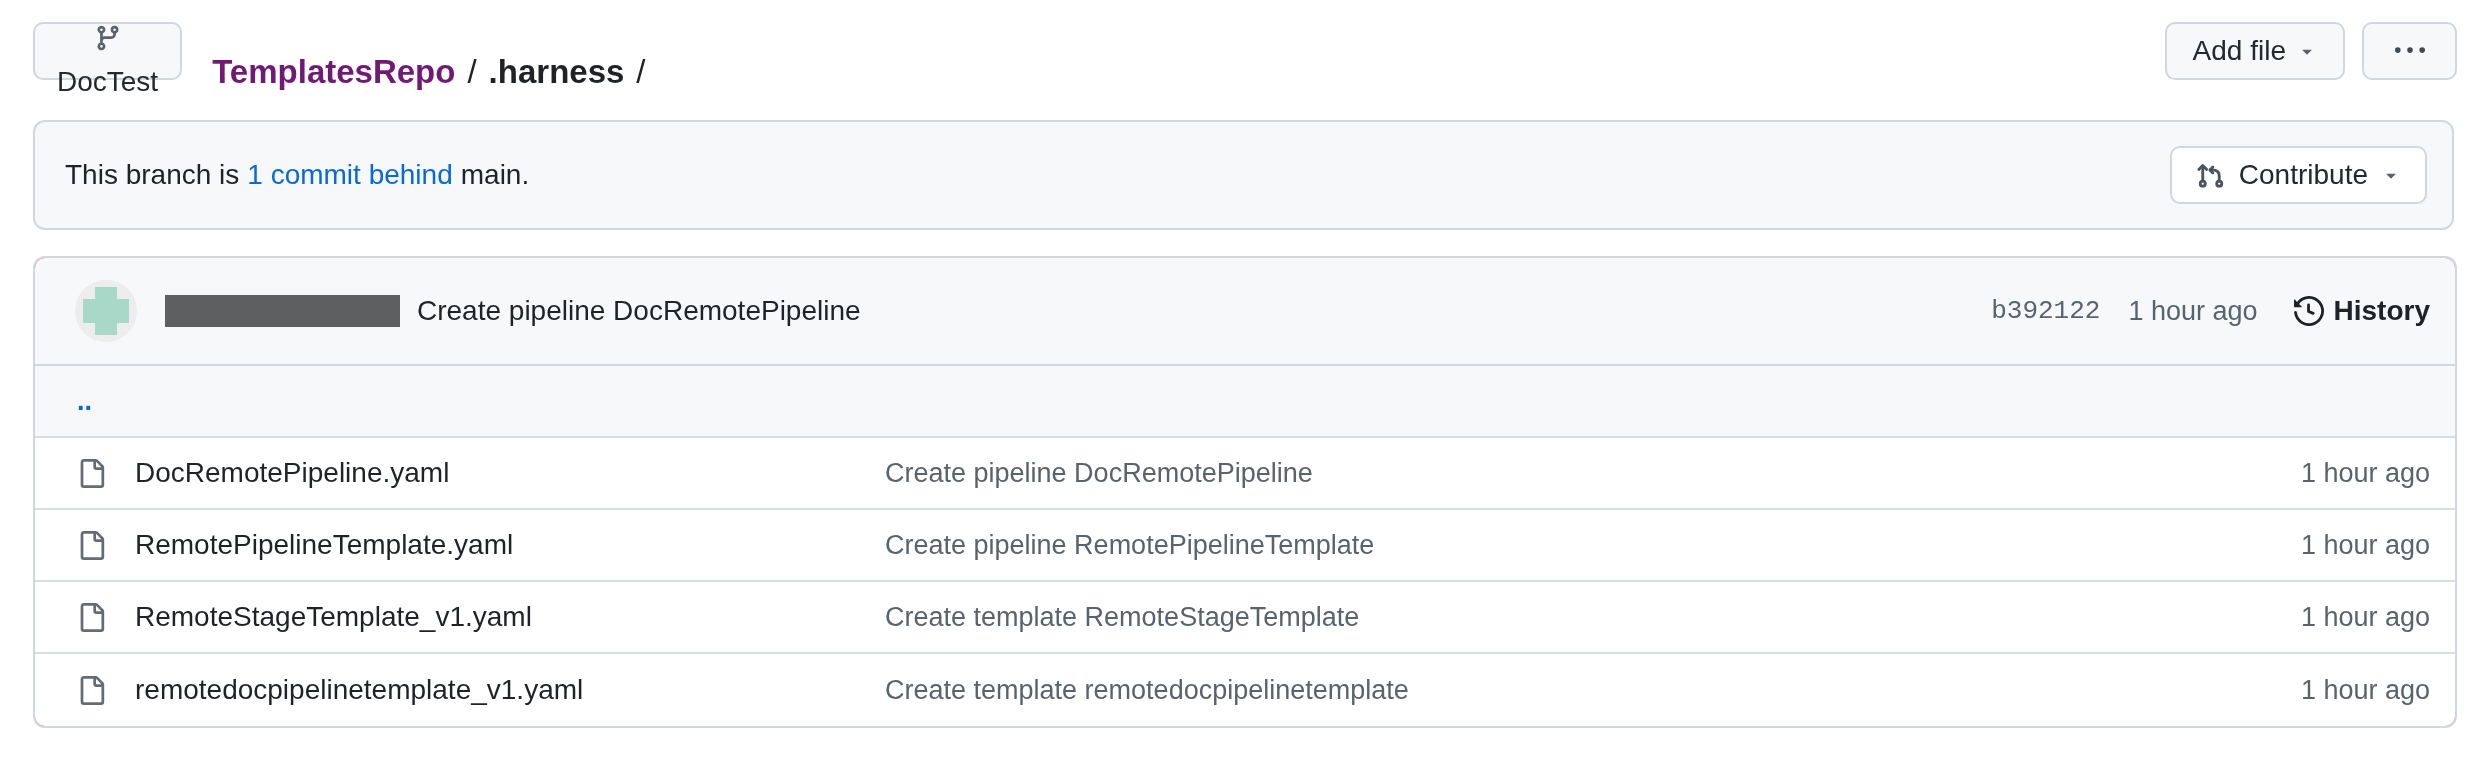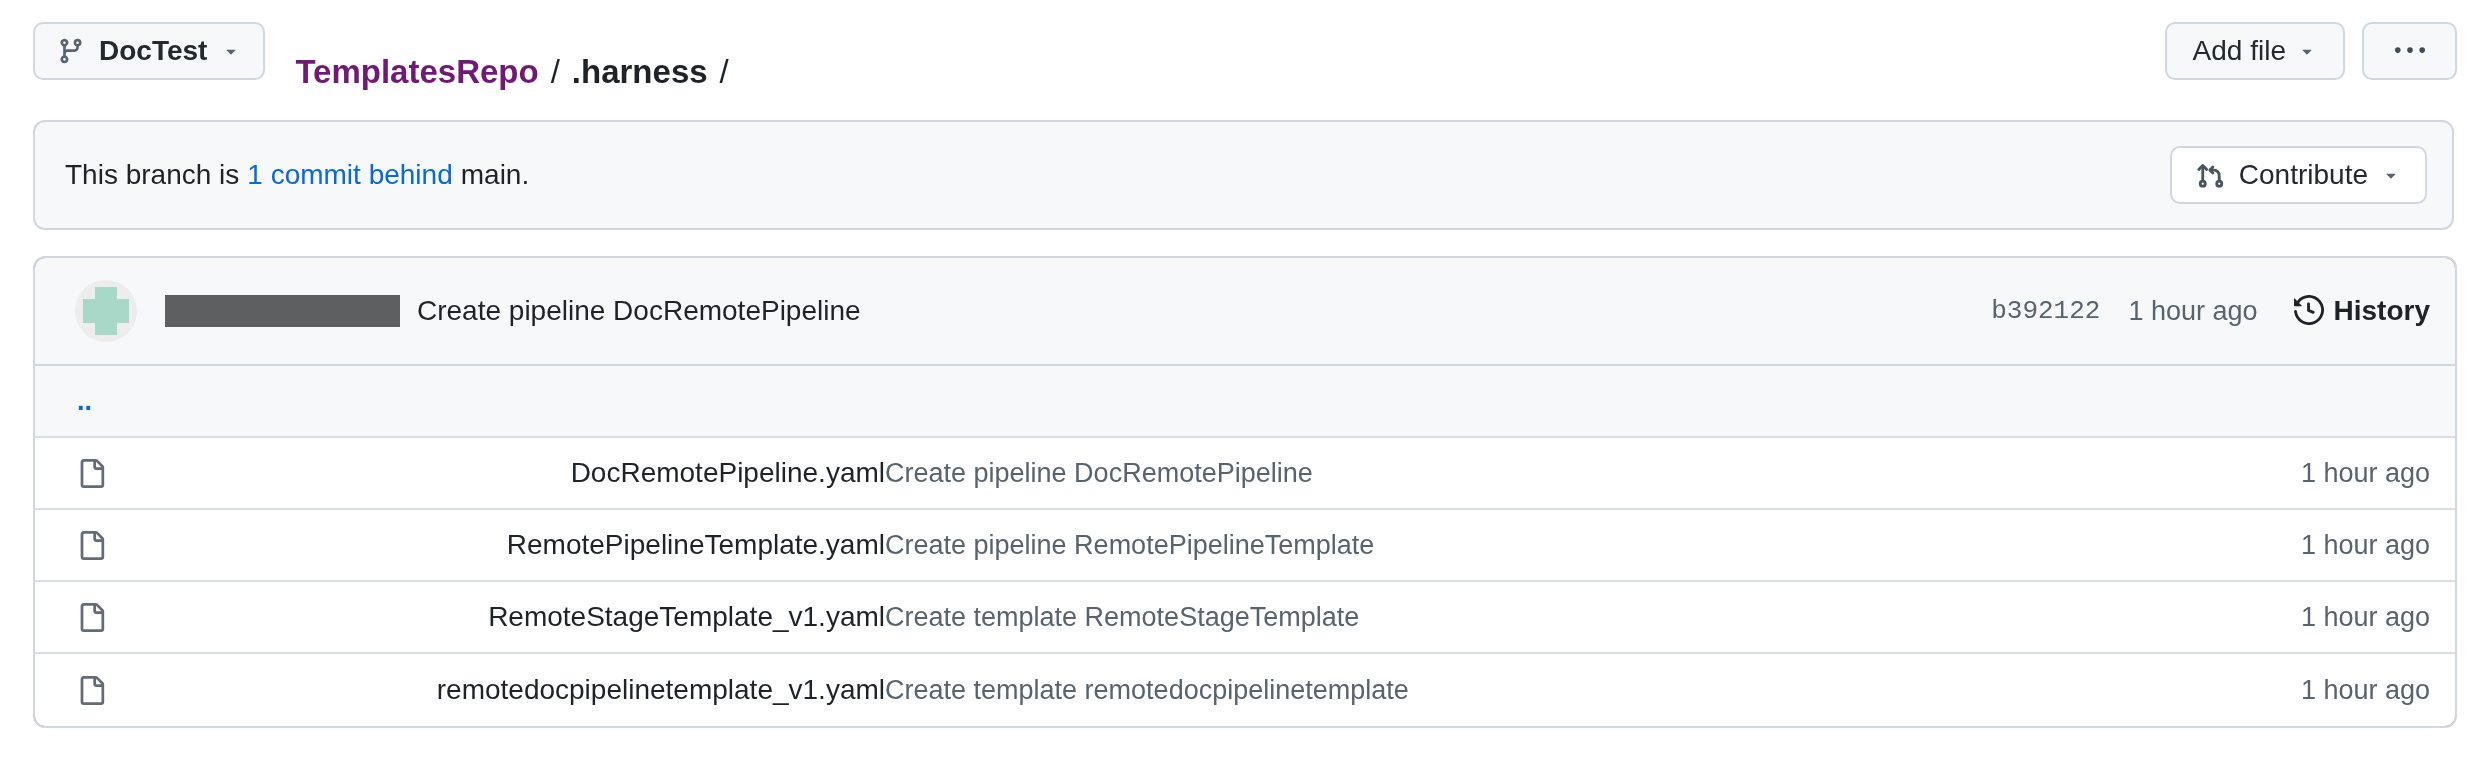--- a/index.html
+++ b/index.html
@@ -5,21 +5,21 @@
   * { margin: 0; padding: 0; box-sizing: border-box; }
   html, body { width: 2490px; height: 764px; background: #ffffff; overflow: hidden; }
   body { font-family: "Liberation Sans", "DejaVu Sans", sans-serif; color: #1f2328; position: relative; }
 
   
   .toolbar-row { position: absolute; left: 33px; right: 33px; top: 22px; height: 58px; display: flex; align-items: center; }
 
   .btn { display: inline-flex; align-items: center; height: 58px; border: 2px solid #d0d7de; border-radius: 10px; background: #f6f8fa; font-size: 28px; font-weight: 500; color: #24292f; cursor: pointer; }
   .btn svg { flex-shrink: 0; }
 
-  .branch-btn { padding: 0 22px; gap: 14px; font-weight: 700; }
+  .branch-btn { padding: 0 22px; gap: 14px; font-weight: 400; flex-direction: column; }
   .icon-gray { fill: #59636e; }
   .icon-dark { fill: #424a53; }
 
   .breadcrumb { margin-left: 30px; font-size: 33px; white-space: nowrap; display: flex; align-items: baseline; }
   .crumb-repo { color: #701a75; font-weight: 600; text-decoration: none; }
   .crumb-sep { color: #1f2328; font-weight: 400; margin: 0 12px; }
   .crumb-path { color: #1f2328; font-weight: 600; margin-top: 42px; }
 
   .toolbar-actions { margin-left: auto; display: flex; align-items: center; gap: 17px; }
   .goto-btn { padding: 0 27px; }
@@ -37,29 +37,29 @@
 
   .commit-header { height: 108px; background: #f6f8fa; border-bottom: 2px solid #d0d7de; display: flex; align-items: center; padding: 0 25px 0 40px; }
   .avatar { width: 62px; height: 62px; border-radius: 50%; background: #ededed; position: relative; flex-shrink: 0; overflow: hidden; }
   .plus-h { position: absolute; left: 8px; top: 19px; width: 46px; height: 24px; background: #a8d8c8; }
   .plus-v { position: absolute; left: 20px; top: 7px; width: 22px; height: 48px; background: #a8d8c8; }
   .redacted-bar { width: 235px; height: 32px; background: #5d5f60; margin-left: 28px; flex-shrink: 0; }
   .head-message { margin-left: 17px; font-size: 28px; color: #1f2328; white-space: nowrap; overflow: hidden; }
   .head-meta { margin-left: auto; display: flex; align-items: center; white-space: nowrap; }
   .commit-sha { font-family: "Liberation Mono", "DejaVu Sans Mono", monospace; font-size: 26px; color: #59636e; margin-right: 28px; text-decoration: none; }
   .commit-time { font-size: 27px; color: #59636e; margin-right: 36px; }
-  .history-link { display: flex; gap: 10px; font-size: 28px; font-weight: 600; color: #1f2328; text-decoration: none; cursor: pointer; }
+  .history-link { display: flex; align-items: center; gap: 10px; font-size: 28px; font-weight: 600; color: #1f2328; text-decoration: none; cursor: pointer; }
 
   .up-row { height: 72px; background: #f6f8fa; border-bottom: 2px solid #d8dee4; display: flex; align-items: center; padding-left: 42px; }
   .up-link { color: #0969da; font-size: 27px; font-weight: 600; text-decoration: none; cursor: pointer; }
 
   .file-row { height: 72px; display: grid; grid-template-columns: 58px 750px 1fr auto; align-items: center; padding: 0 25px 0 42px; border-bottom: 2px solid #d8dee4; background: #ffffff; }
   .file-row:last-child { border-bottom: none; }
   .cell-icon { display: flex; align-items: center; }
-  .cell-name { font-size: 28px; color: #1f2328; cursor: pointer; white-space: nowrap; overflow: hidden; text-align: right; }
+  .cell-name { font-size: 28px; color: #1f2328; cursor: pointer; white-space: nowrap; overflow: hidden; }
   .cell-msg { font-size: 27px; color: #59636e; cursor: pointer; white-space: nowrap; overflow: hidden; }
   .cell-time { font-size: 27px; color: #59636e; text-align: right; white-space: nowrap; }
 </style>
 </head>
 <body>
 
 <div class="toolbar-row">
 
   <button class="btn branch-btn">
     <span style="display:flex;">

